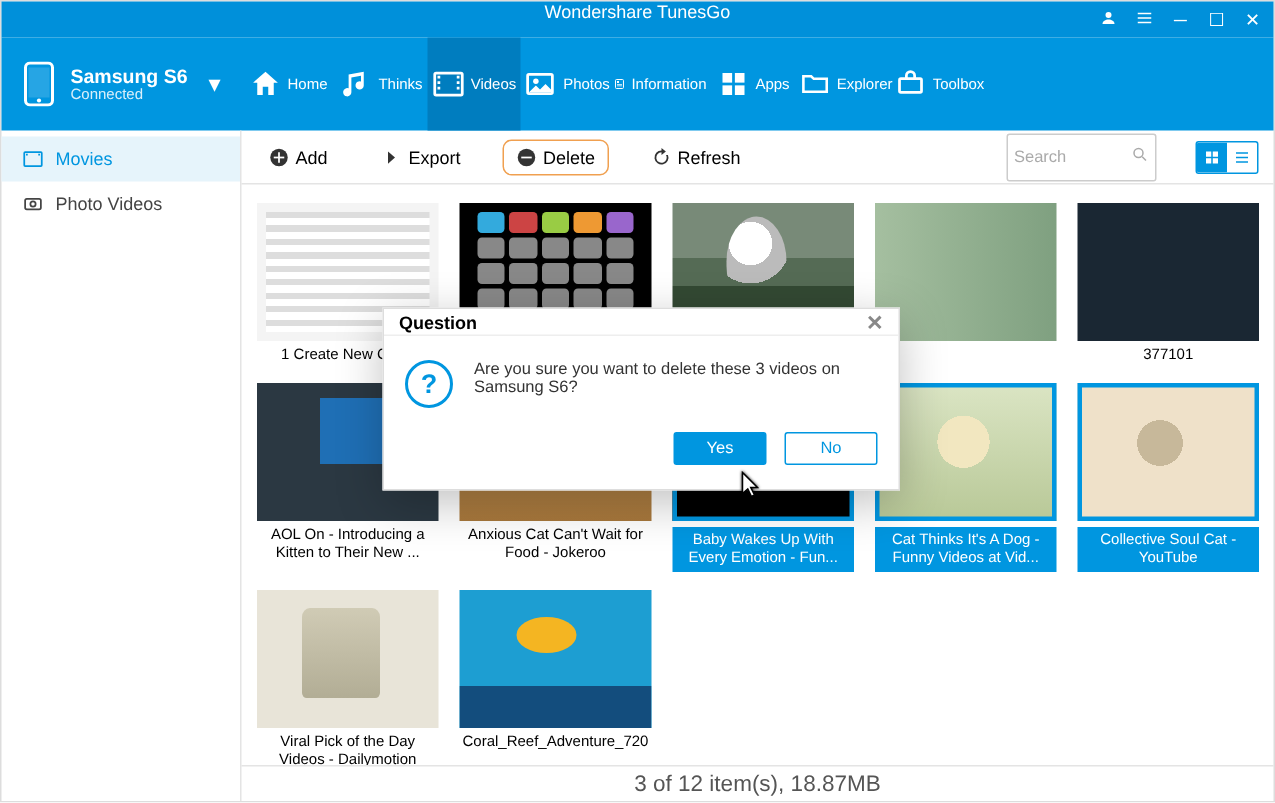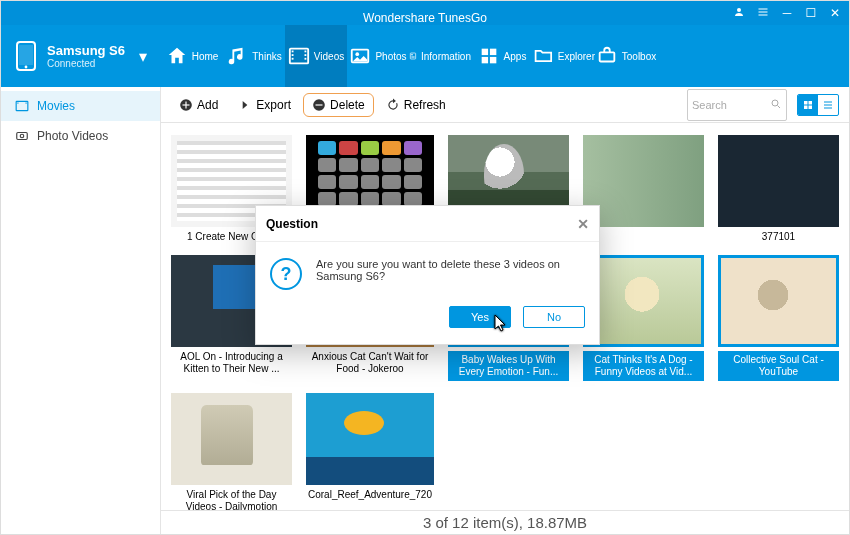--- a/index.html
+++ b/index.html
@@ -1,19 +1,19 @@
 <!DOCTYPE html>
 <html><head>
 <meta charset="utf-8">
 <style>
   * { box-sizing: border-box; margin: 0; padding: 0; font-family: Arial, sans-serif; }
   body { width: 850px; height: 535px; overflow: hidden; background: #fff; }
   .app { width: 100%; height: 100%; display: flex; flex-direction: column; border: 1px solid #ddd; }
 
-  .titlebar { background: #0090da; color: #fff; height: 24px; display: flex; align-items: flex-end; justify-content: center; position: relative; font-size: 12px; }
+  .titlebar { background: #0090da; color: #fff; height: 24px; display: flex; align-items: flex-start; justify-content: center; position: relative; font-size: 12px; }
   .titlebar .title { font-weight: normal; }
   .titlebar .winctl { position: absolute; right: 6px; top: 0; display: flex; gap: 8px; align-items: center; height: 100%; }
   .titlebar .winctl span { width: 16px; text-align: center; cursor: pointer; font-size: 12px; }
 
   .header { background: #0096e0; height: 62px; display: flex; align-items: stretch; color: #fff; }
   .device { width: 160px; display: flex; align-items: center; padding-left: 14px; gap: 10px; position: relative; }
   .device .phone-icon svg { fill: #fff; display: block; }
   .device .dname { font-size: 13px; font-weight: bold; }
   .device .dstatus { font-size: 10px; opacity: .85; }
   .device .caret { position: absolute; right: 14px; color: #fff; }
@@ -24,21 +24,21 @@
   .nav span { color: #fff; }
 
   .body { flex: 1; display: flex; min-height: 0; }
 
   .sidebar { width: 160px; border-right: 1px solid #e4e4e4; padding-top: 4px; }
   .sidebar .item { height: 30px; display: flex; align-items: center; gap: 8px; padding-left: 14px; font-size: 12px; color: #444; cursor: pointer; }
   .sidebar .item.active { background: #e6f4fb; color: #0096e0; }
   .sidebar .item svg { fill: currentColor; }
 
   .main { flex: 1; display: flex; flex-direction: column; min-height: 0; }
-  .toolbar { height: 36px; border-bottom: 1px solid #e4e4e4; display: flex; align-items: center; gap: 4px; padding: 0 10px; font-size: 12px; }
+  .toolbar { height: 36px; border-bottom: 1px solid #e4e4e4; display: flex; align-items: center; gap: 20px; padding: 0 10px; font-size: 12px; }
   .tbbtn { display: inline-flex; align-items: center; gap: 4px; padding: 4px 8px; border-radius: 4px; cursor: pointer; }
   .tbbtn svg { fill: #333; }
   .tbbtn.hl { border: 1px solid #f0a050; border-radius: 6px; }
   .toolbar .spacer { flex: 1; }
   .search { border: 1px solid #ccc; height: 32px; width: 100px; border-radius: 2px; display: flex; align-items: center; padding: 0 4px; font-size: 11px; color: #aaa; }
   .search .sicon { margin-left: auto; }
   .viewtoggle { display: flex; margin-left: 6px; border: 1px solid #0096e0; border-radius: 2px; overflow: hidden; }
   .viewtoggle div { width: 20px; height: 20px; display: flex; align-items: center; justify-content: center; cursor: pointer; }
   .viewtoggle .grid { background: #0096e0; }
   .viewtoggle svg.gridicon { fill: #fff; }
@@ -49,21 +49,21 @@
   .card { display: flex; flex-direction: column; align-items: center; cursor: pointer; }
   .thumb { width: 100%; height: 92px; background: #ccc; position: relative; overflow: hidden; }
   .card.selected .thumb { outline: 3px solid #0096e0; outline-offset: -3px; }
   .cap { font-size: 10px; text-align: center; margin-top: 4px; line-height: 1.2; max-height: 26px; overflow: hidden; padding: 0 2px; }
   .card.selected .cap { background: #0096e0; color: #fff; width: 100%; padding: 3px 2px; max-height: none; }
 
   .status { height: 24px; border-top: 1px solid #e4e4e4; font-size: 15px; color: #555; display: flex; align-items: center; justify-content: center; }
 
   
   .dialog { position: absolute; left: 255px; top: 205px; width: 345px; background: #fff; box-shadow: 0 8px 30px rgba(0,0,0,.25); border: 1px solid #ddd; }
-  .dialog .dhead { height: 36px; display: flex; align-items: center; padding: 0 10px; font-size: 12px; font-weight: bold; border-bottom: 1px solid #eee; gap: 26px; }
+  .dialog .dhead { height: 18px; display: flex; align-items: center; padding: 0 10px; font-size: 12px; font-weight: bold; border-bottom: 1px solid #eee; gap: 26px; }
   .dialog .dhead .dclose { margin-left: auto; cursor: pointer; color: #888; font-size: 14px; }
   .dialog .dbody { padding: 16px 14px 8px 14px; display: flex; gap: 14px; font-size: 11px; color: #333; align-items: flex-start; }
   .dialog .qicon { width: 32px; height: 32px; border: 2px solid #0096e0; border-radius: 50%; display: flex; align-items: center; justify-content: center; color: #0096e0; font-weight: bold; font-size: 18px; flex-shrink: 0; }
   .dialog .dbtns { display: flex; justify-content: flex-end; gap: 12px; padding: 8px 14px 16px; }
   .dialog .dbtn { width: 62px; height: 22px; font-size: 11px; border: 1px solid #0096e0; border-radius: 2px; display: flex; align-items: center; justify-content: center; cursor: pointer; }
   .dialog .dbtn.primary { background: #0096e0; color: #fff; }
   .dialog .dbtn.secondary { background: #fff; color: #0096e0; }
   .cursor { position: absolute; left: 494px; top: 314px; pointer-events: none; }
   .cursor svg { filter: drop-shadow(0 0 1px #000); }
 

